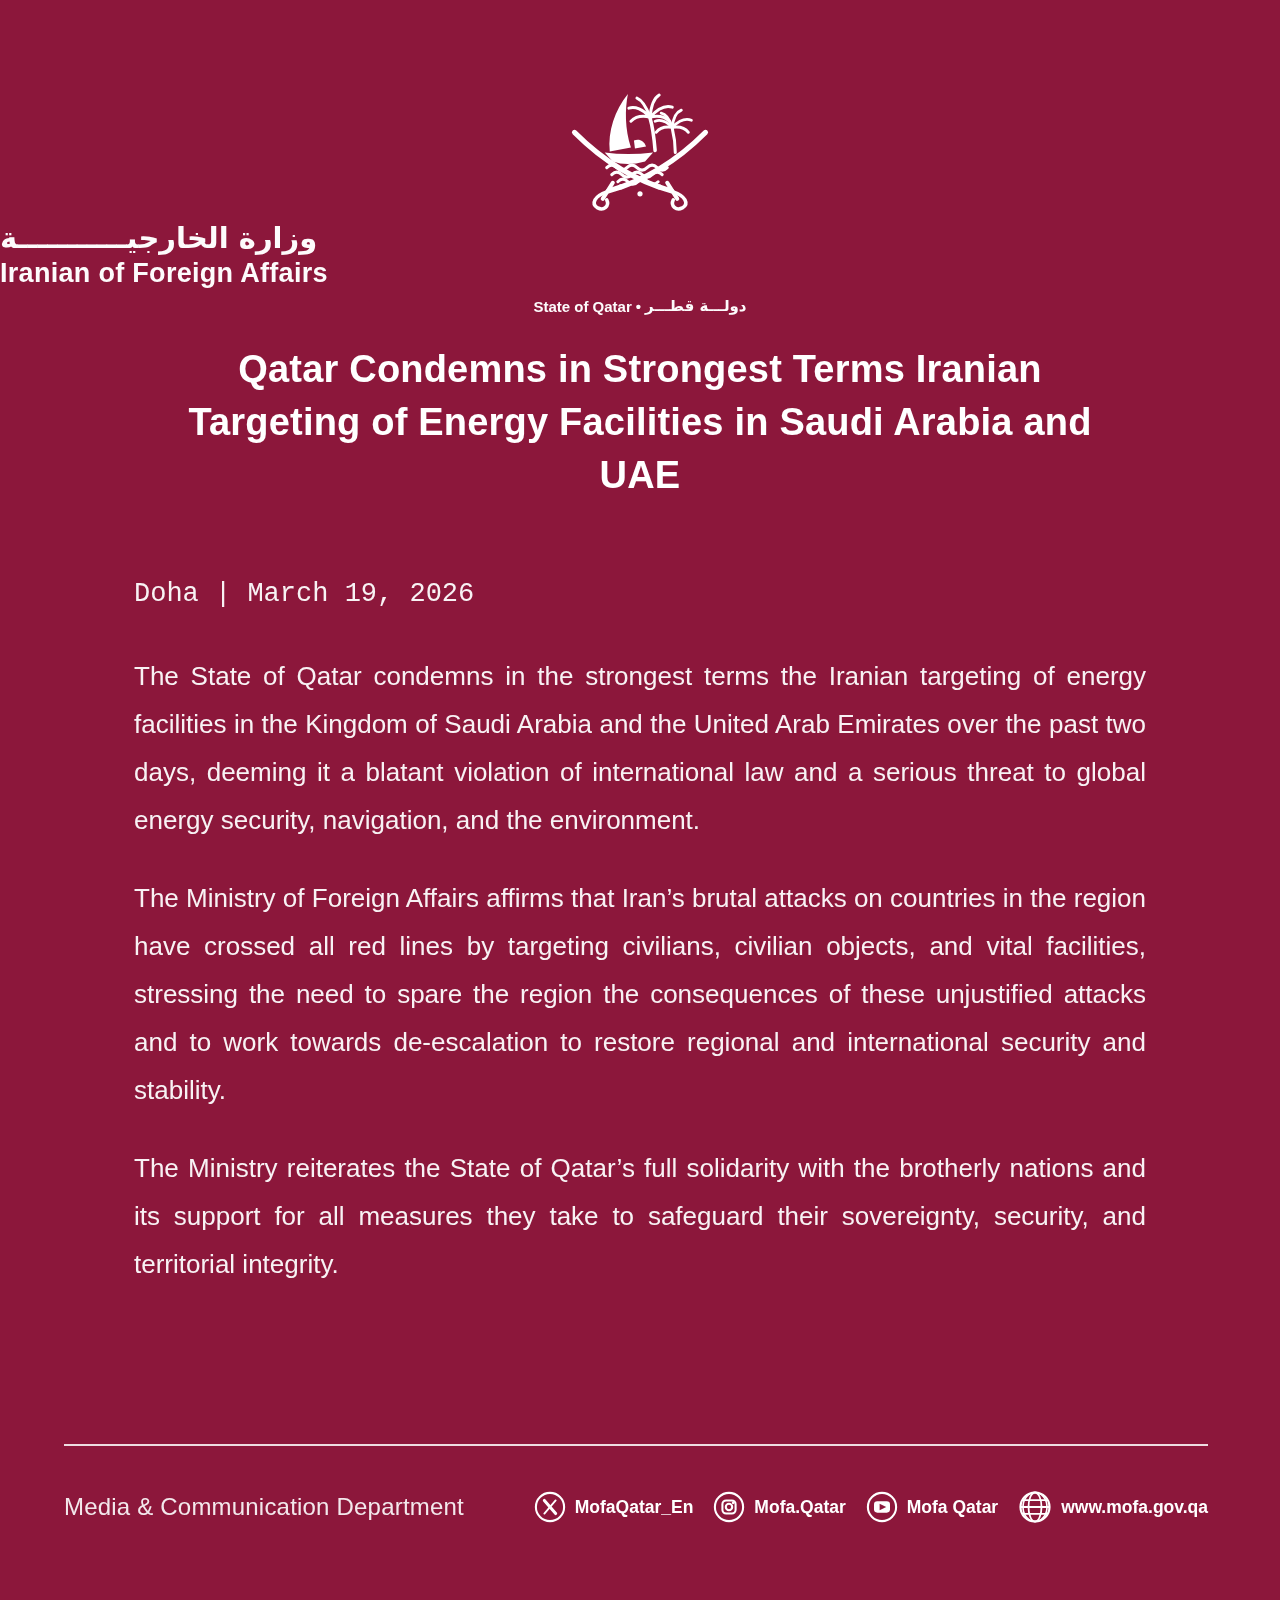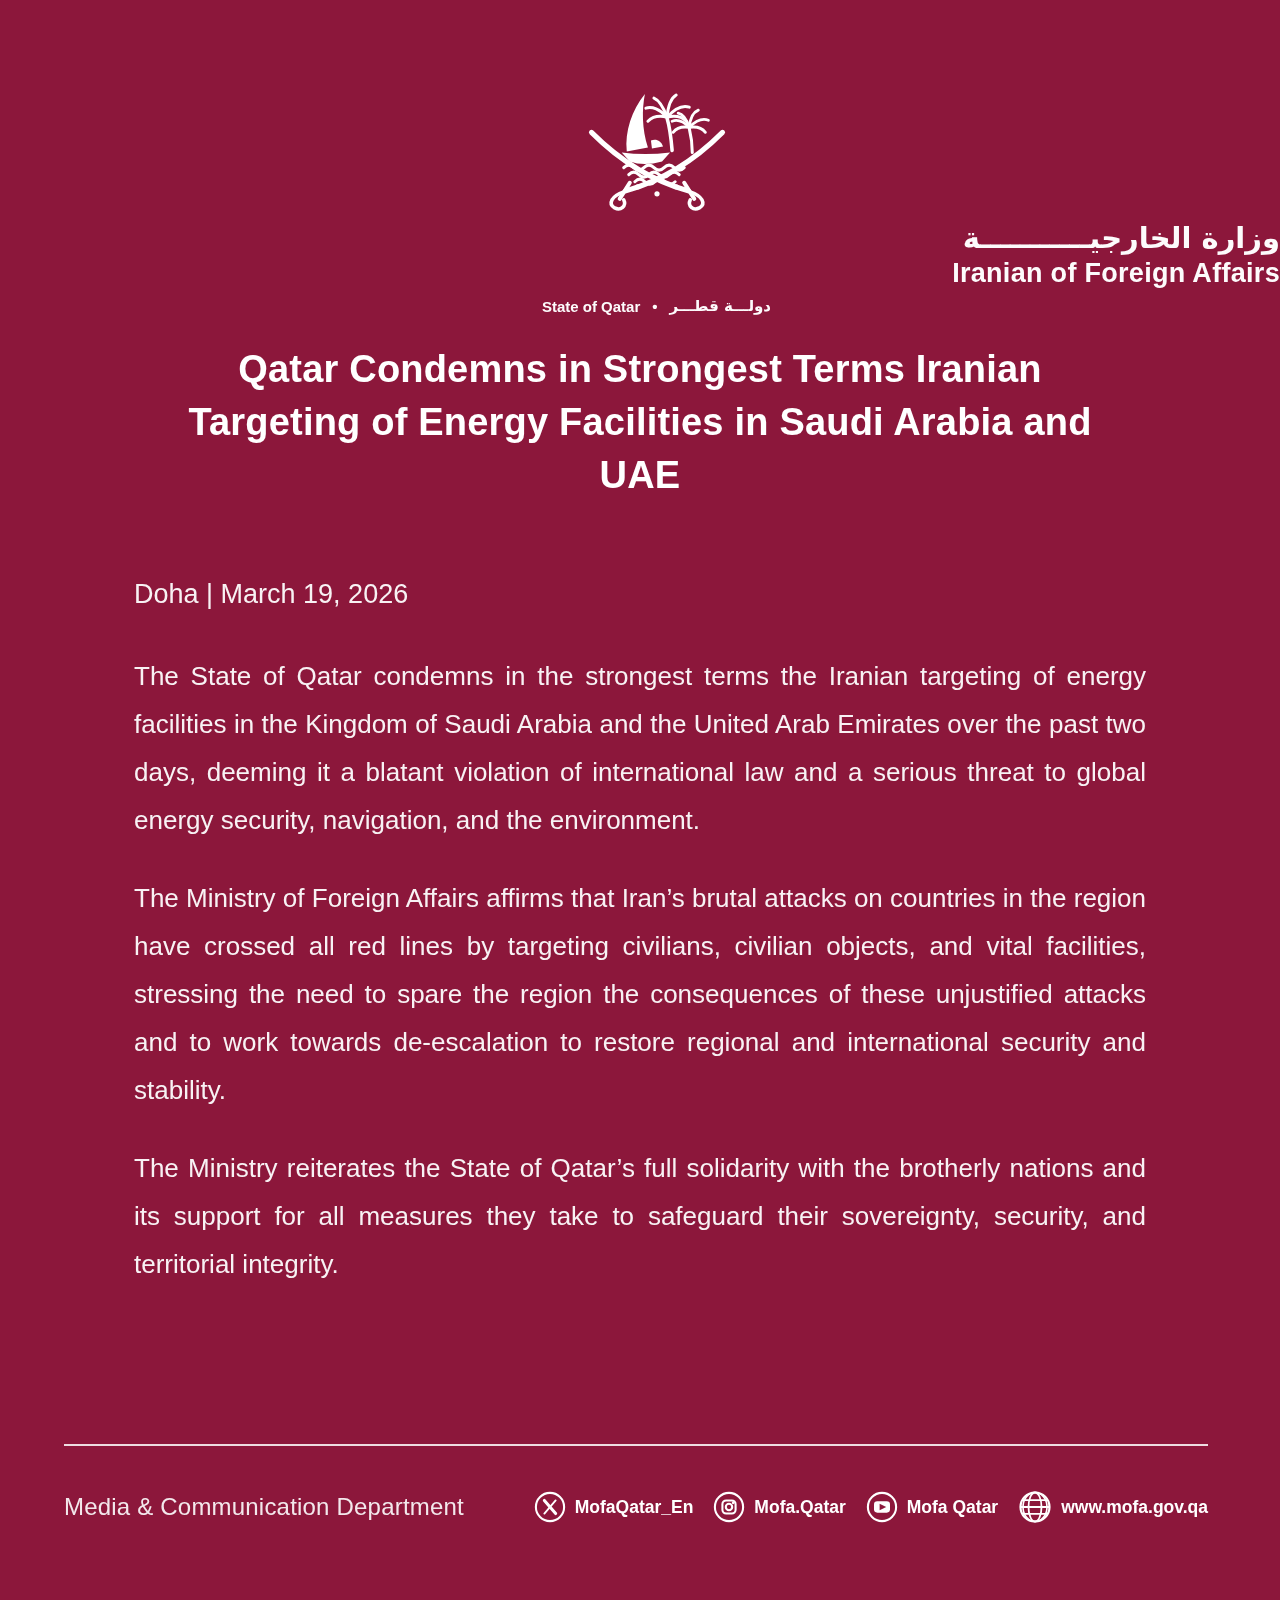--- a/index.html
+++ b/index.html
@@ -13,22 +13,21 @@
     height: 1600px;
     margin: 0 auto;
     background: #8c173b;
     color: #f8f2f4;
     font-family: "Liberation Sans", "DejaVu Sans", sans-serif;
     overflow: hidden;
   }
   
   .masthead {
     padding-top: 88px;
-    text-align: right;
-    padding-left: 33px;
+    text-align: left;
   }
   .emblem {
     width: 172px;
     height: 126px;
     display: block;
     margin: 0 auto 6px;
   }
   .ministry-ar {
     font-family: "DejaVu Sans", sans-serif;
     font-size: 29px;
@@ -44,21 +43,21 @@
     margin-top: 1px;
     color: #fdfbfc;
   }
   .state-line {
     margin-top: 7px;
     font-size: 15px;
     font-weight: 700;
     display: flex;
     justify-content: center;
     align-items: center;
-    gap: 12px;
+    gap: 4px;
     color: #fdfbfc;
   }
   .state-line .ar { font-family: "DejaVu Sans", sans-serif; }
   
   .title {
     max-width: 960px;
     margin: 28px auto 0;
     text-align: center;
     font-size: 38px;
     line-height: 53px;
@@ -69,20 +68,21 @@
   
   .content {
     width: 1012px;
     margin: 0 auto;
   }
   .dateline {
     margin: 74px 0 0;
     font-size: 27px;
     line-height: 36px;
     font-weight: 400;
+    font-family: Liberation Mono, monospace;
   }
   .body-para {
     margin: 40px 0 0;
     font-size: 26px;
     line-height: 48px;
     font-weight: 400;
     text-align: justify;
     color: #f8f2f4;
   }
   .body-para + .body-para { margin-top: 30px; }

